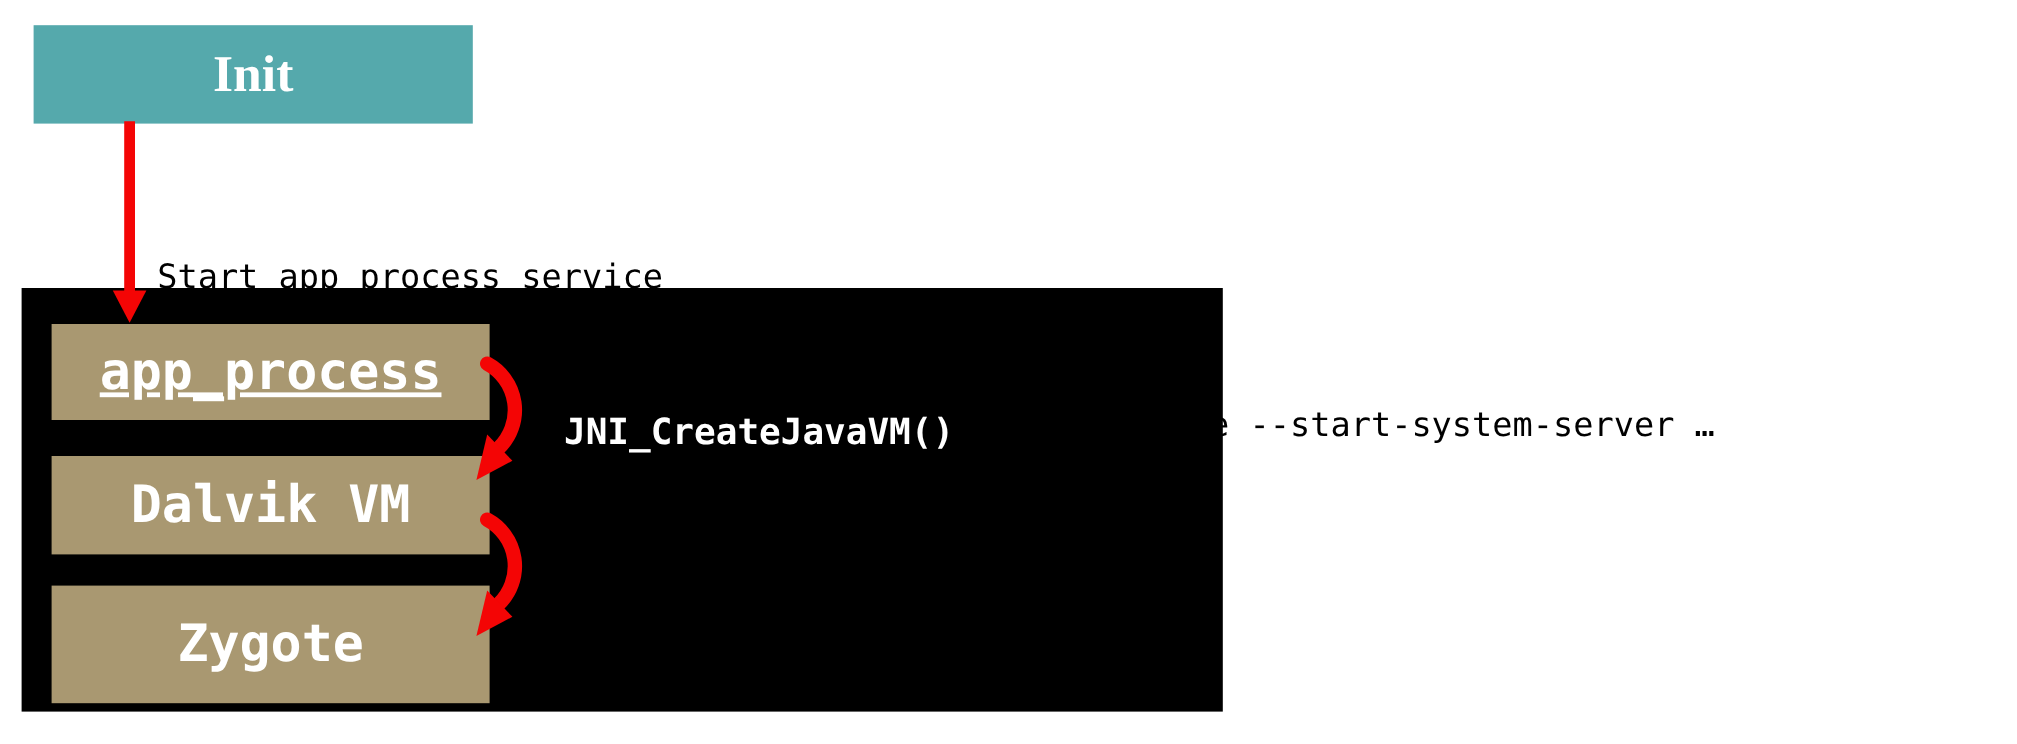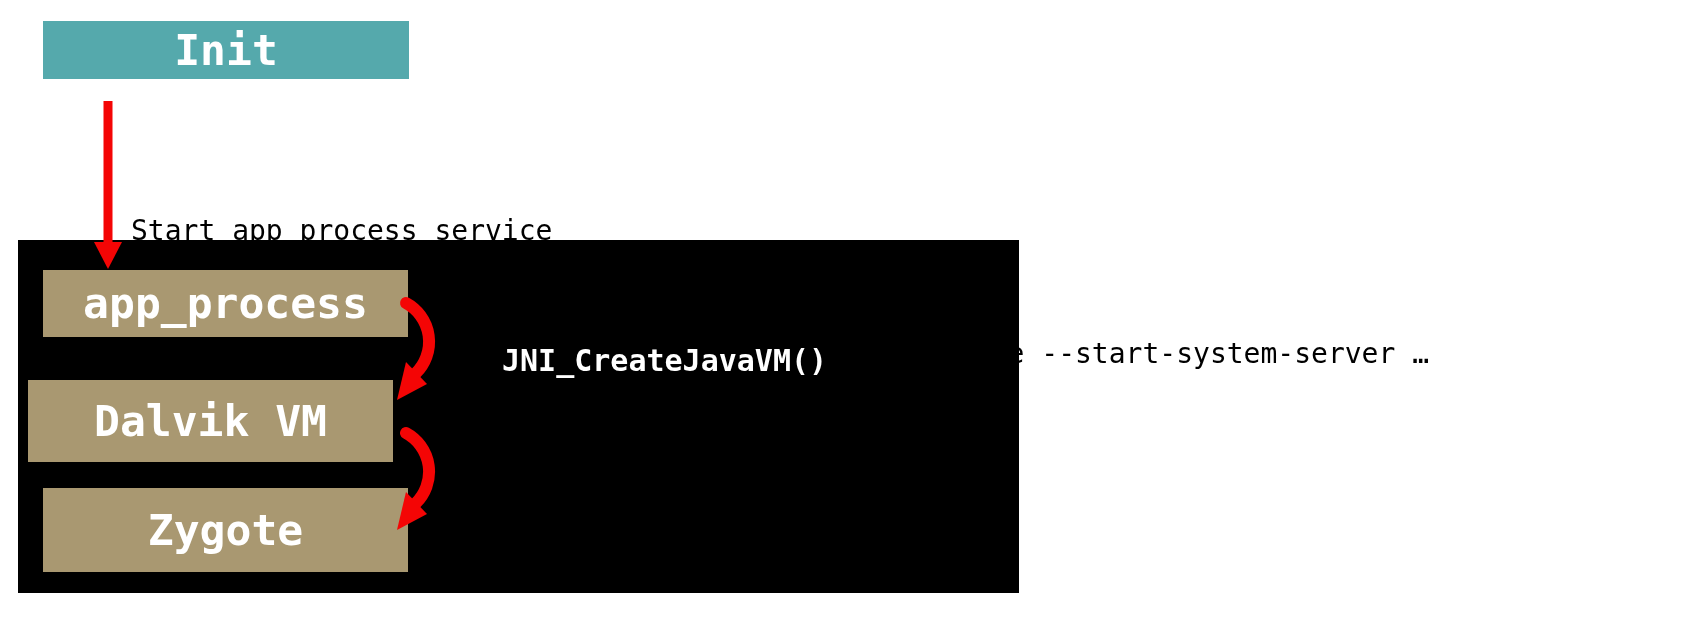--- a/index.html
+++ b/index.html
@@ -14,33 +14,33 @@
   html,body{margin:0;padding:0;background:var(--color-background);}
   .stage{
     position:relative;width:1681px;height:620px;overflow:hidden;
     background:var(--color-background);
     font-family:"DejaVu Sans Mono","Liberation Mono",monospace;
   }
   .box{
     position:absolute;display:flex;align-items:center;justify-content:center;
     color:var(--color-text_white);font-weight:bold;font-size:43px;line-height:1;
   }
-  .init{left:43px;top:21px;width:366px;height:58px;background:var(--color-teal);}
+  .init{left:28px;top:21px;width:366px;height:82px;background:var(--color-teal);font-family:Liberation Serif, serif;}
   .panel{position:absolute;left:18px;top:240px;width:1001px;height:353px;background:var(--color-panel_black);}
   .proc{background:var(--color-tan);}
-  .box-app{left:43px;top:270px;width:365px;height:67px;}
-  .box-dalvik{left:28px;top:380px;width:365px;height:82px;}
-  .box-zygote{left:43px;top:488px;width:365px;height:84px;}
+  .box-app{left:43px;top:270px;width:365px;height:80px;text-decoration:underline;}
+  .box-dalvik{left:43px;top:380px;width:365px;height:82px;}
+  .box-zygote{left:43px;top:488px;width:365px;height:98px;}
   .annotation{
     position:absolute;left:131px;top:128px;color:var(--color-text_black);
     font-size:28px;line-height:41px;white-space:pre;
   }
   .call-label{
     position:absolute;color:var(--color-text_white);font-weight:bold;
-    font-size:30px;line-height:1;white-space:pre;margin-left:32px;
+    font-size:30px;line-height:1;white-space:pre;
   }
   .call-1{left:470px;top:346px;}
   .call-2{left:467px;top:472px;}
   svg.arrows{position:absolute;left:0;top:0;pointer-events:none;}
   .arrow-stroke{stroke:var(--color-red);fill:none;}
   .arrow-fill{fill:var(--color-red);stroke:none;}
 </style>
 </head>
 <body>
 

